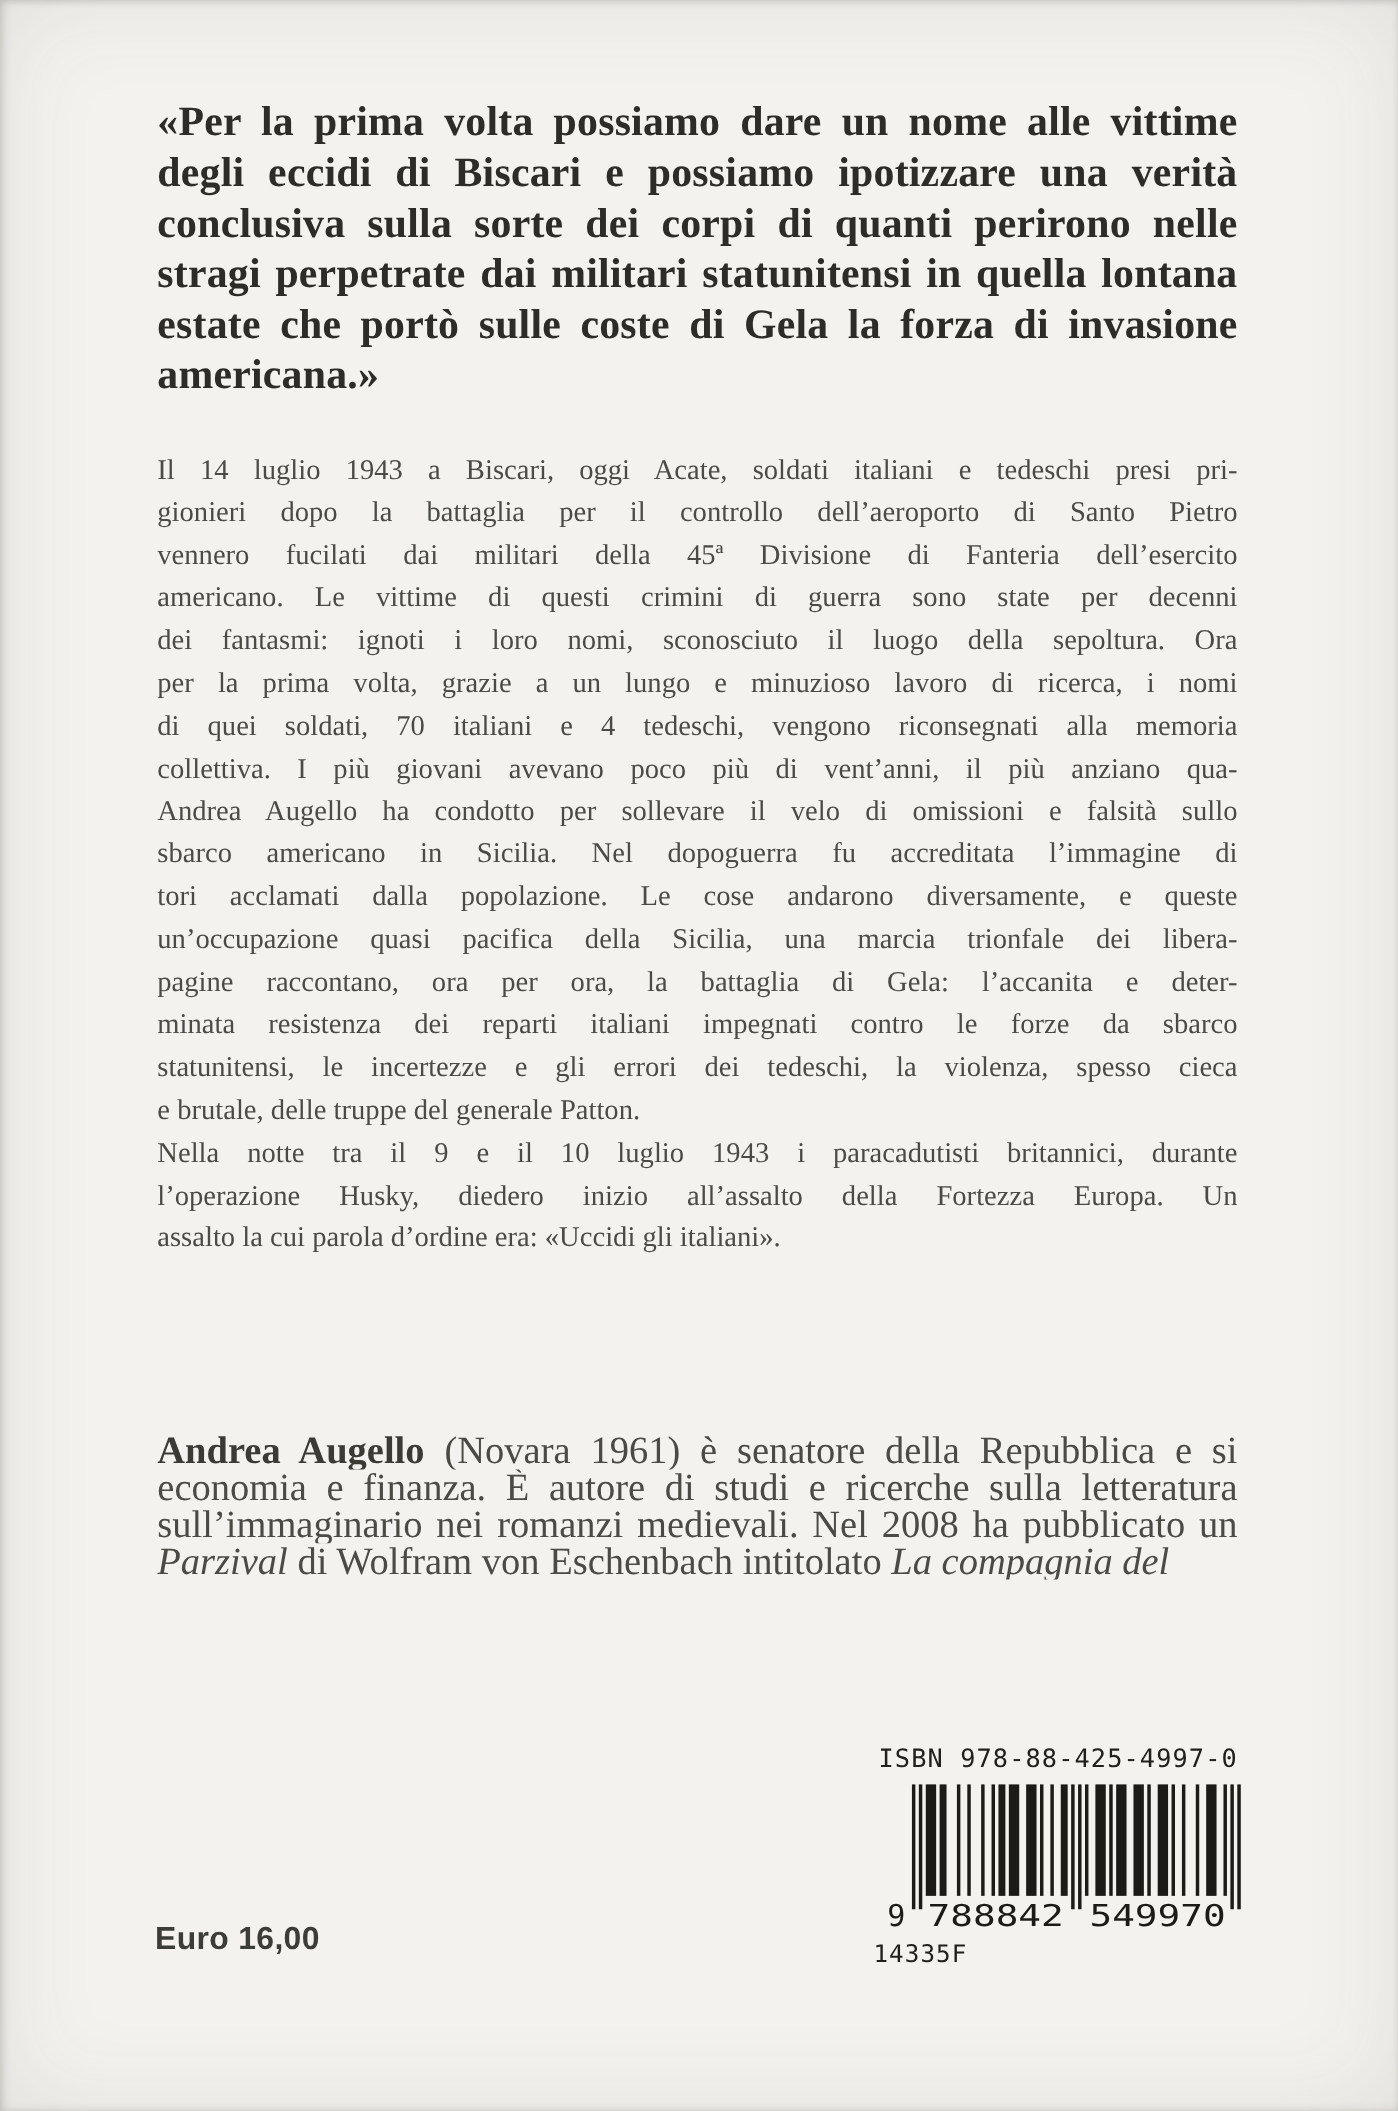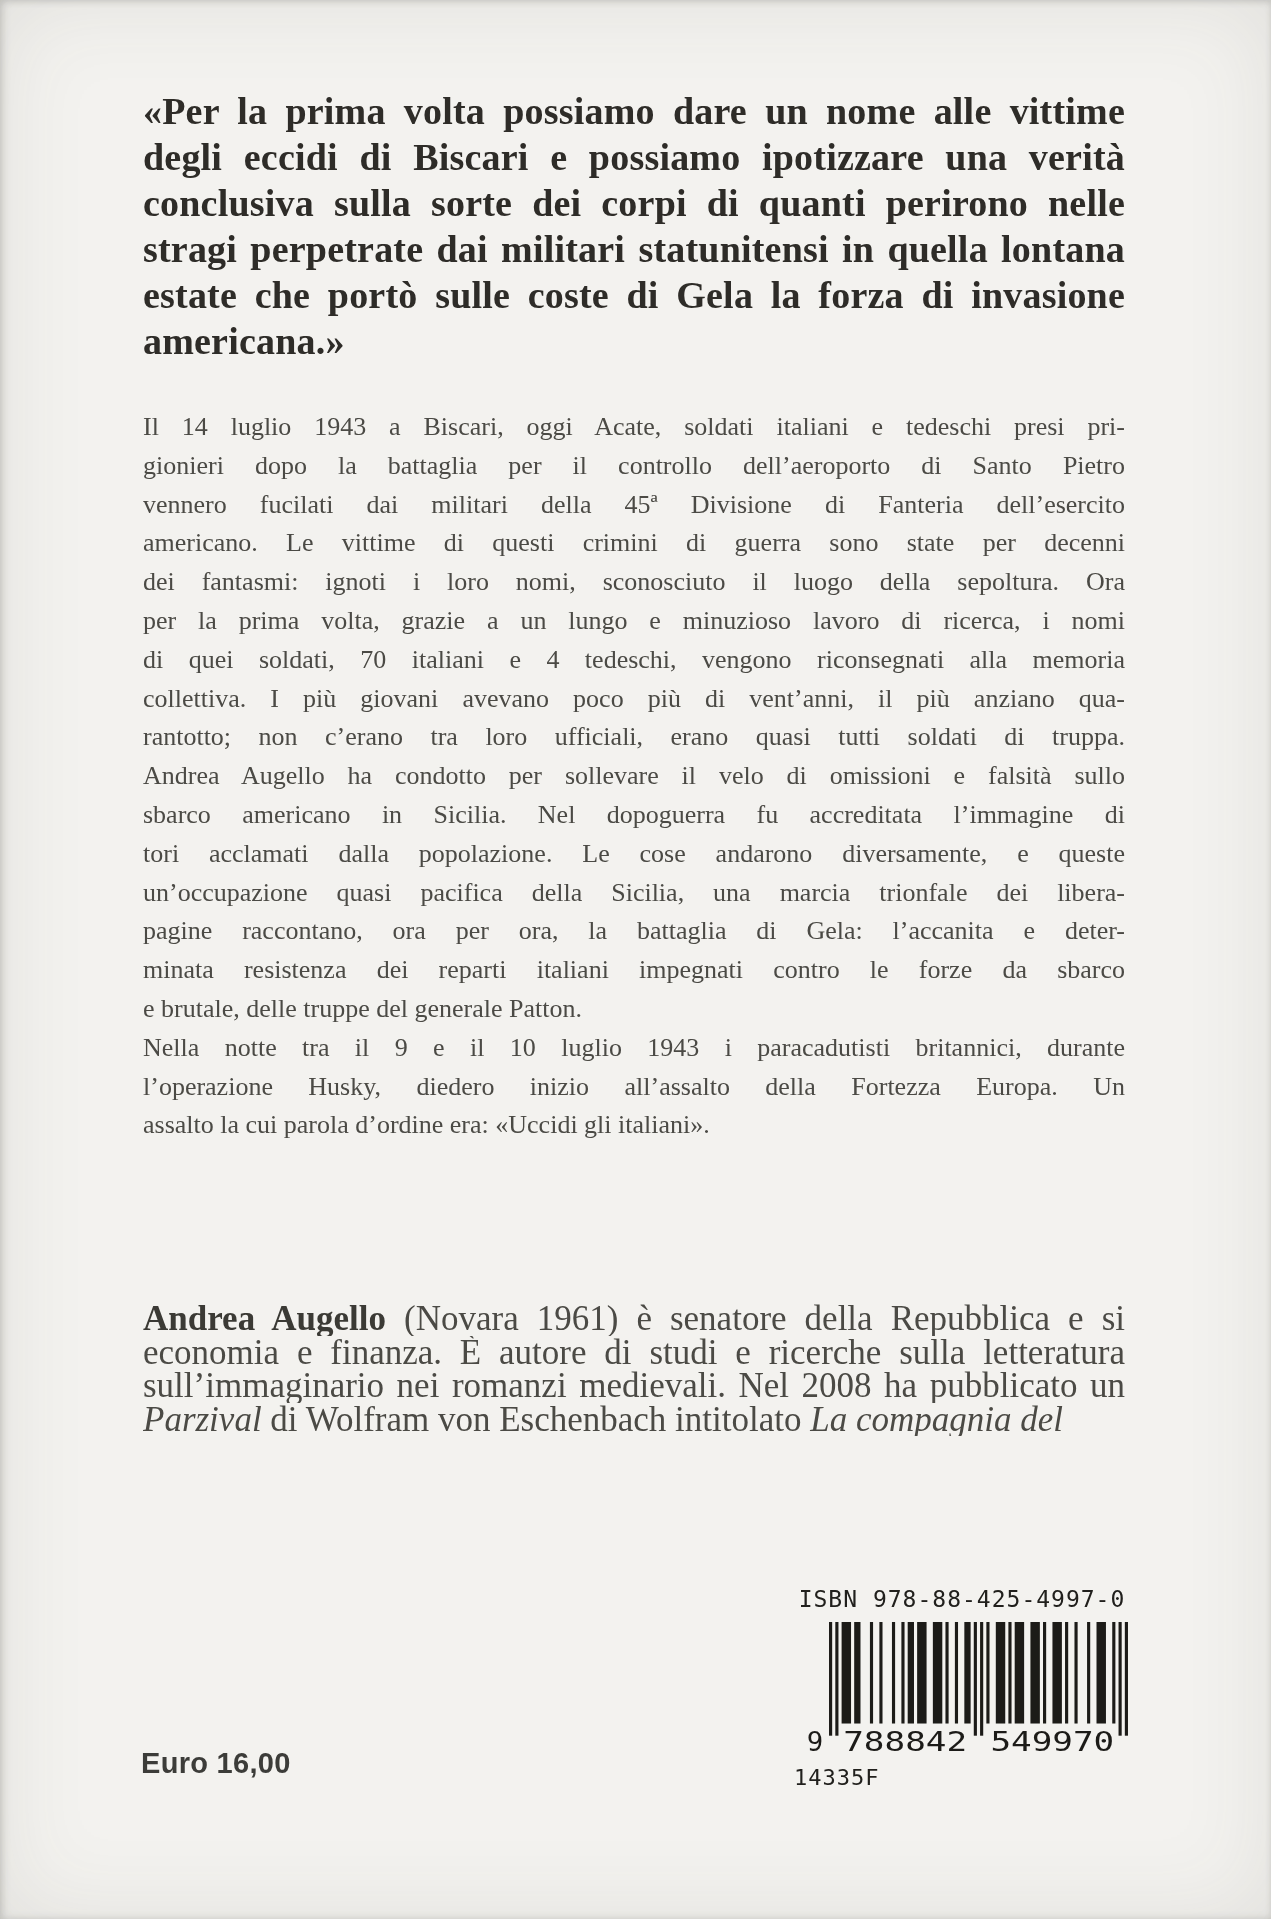--- a/index.html
+++ b/index.html
@@ -65,27 +65,27 @@
 
 <div class="synopsis">
     <div class="ln jl">Il 14 luglio 1943 a Biscari, oggi Acate, soldati italiani e tedeschi presi pri-</div>
     <div class="ln jl">gionieri dopo la battaglia per il controllo dell’aeroporto di Santo Pietro</div>
     <div class="ln jl">vennero fucilati dai militari della 45ª Divisione di Fanteria dell’esercito</div>
     <div class="ln jl">americano. Le vittime di questi crimini di guerra sono state per decenni</div>
     <div class="ln jl">dei fantasmi: ignoti i loro nomi, sconosciuto il luogo della sepoltura. Ora</div>
     <div class="ln jl">per la prima volta, grazie a un lungo e minuzioso lavoro di ricerca, i nomi</div>
     <div class="ln jl">di quei soldati, 70 italiani e 4 tedeschi, vengono riconsegnati alla memoria</div>
     <div class="ln jl">collettiva. I più giovani avevano poco più di vent’anni, il più anziano qua-</div>
-    <div class="ln jl">rantotto; non c’erano tra loro ufficiali, erano quasi tutti soldati di truppa.</div>
     <div class="ln jl">Andrea Augello ha condotto per sollevare il velo di omissioni e falsità sullo</div>
     <div class="ln jl">sbarco americano in Sicilia. Nel dopoguerra fu accreditata l’immagine di</div>
     <div class="ln jl">tori acclamati dalla popolazione. Le cose andarono diversamente, e queste</div>
     <div class="ln jl">un’occupazione quasi pacifica della Sicilia, una marcia trionfale dei libera-</div>
     <div class="ln jl">pagine raccontano, ora per ora, la battaglia di Gela: l’accanita e deter-</div>
     <div class="ln jl">minata resistenza dei reparti italiani impegnati contro le forze da sbarco</div>
+    <div class="ln jl">statunitensi, le incertezze e gli errori dei tedeschi, la violenza, spesso cieca</div>
     <div class="ln natural">e brutale, delle truppe del generale Patton.</div>
     <div class="ln jl">Nella notte tra il 9 e il 10 luglio 1943 i paracadutisti britannici, durante</div>
     <div class="ln jl">l’operazione Husky, diedero inizio all’assalto della Fortezza Europa. Un</div>
     <div class="ln natural">assalto la cui parola d’ordine era: «Uccidi gli italiani».</div>
   </div>
 
 <div class="bio">
   <div class="ln jl"><span class="bold">Andrea Augello</span><span> (Novara 1961) è senatore della Repubblica e si occupa di</span></div>
   <div class="ln jl">economia e finanza. È autore di studi e ricerche sulla letteratura cortese e</div>
   <div class="ln jl">sull’immaginario nei romanzi medievali. Nel 2008 ha pubblicato un saggio sul</div>

